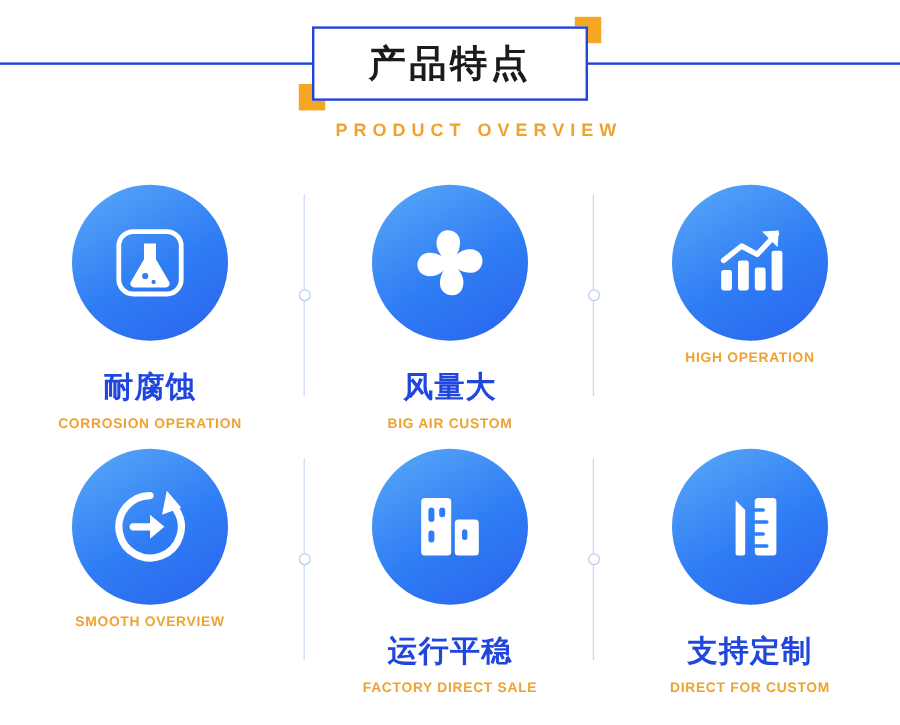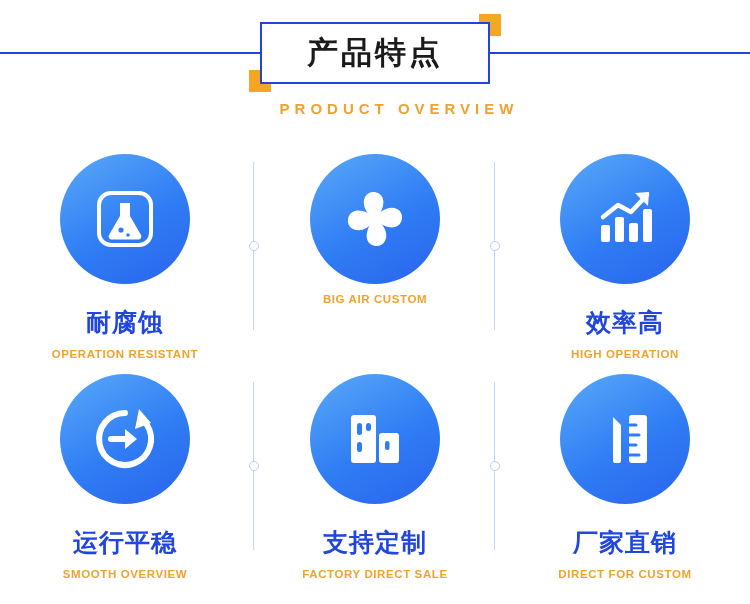--- a/index.html
+++ b/index.html
@@ -177,111 +177,110 @@
       <span>
         <svg width="72" height="72" viewBox="0 0 72 72">
           <rect x="10" y="10" width="52" height="52" rx="12" fill="none" stroke="#ffffff" stroke-width="4"></rect>
           <path d="M31 20 h10 v13 l11 19 a3 3 0 0 1 -2.6 4.5 H22.6 A3 3 0 0 1 20 52 l11 -19 z" fill="#ffffff"></path>
           <circle cx="32" cy="47" r="2.6" fill="#2f7df4"></circle>
           <circle cx="39" cy="52" r="1.8" fill="#2f7df4"></circle>
         </svg>
       </span>
     </div>
     <div class="label-cn">耐腐蚀</div>
-    <div class="label-en">OPERATION RESISTANT</div>
+    <div class="label-en">CORROSION OPERATION</div>
   </div>
 
   <div class="cell">
     <div class="circle">
       <span>
         <svg width="76" height="76" viewBox="0 0 76 76">
           <g fill="#ffffff">
             <path d="M38 38 C30 34 24 24 28 16 c4 -8 16 -6 18 2 c1.6 6.4 -2 15 -8 20 z"></path>
             <path d="M38 38 C42 30 52 24 60 28 c8 4 6 16 -2 18 c-6.4 1.6 -15 -2 -20 -8 z"></path>
             <path d="M38 38 C46 42 52 52 48 60 c-4 8 -16 6 -18 -2 c-1.6 -6.4 2 -15 8 -20 z"></path>
             <path d="M38 38 C34 46 24 52 16 48 c-8 -4 -6 -16 2 -18 c6.4 -1.6 15 2 20 8 z"></path>
             <circle cx="38" cy="38" r="6.5"></circle>
           </g>
         </svg>
       </span>
     </div>
+    <div class="label-cn">风量大</div>
     <div class="label-en">BIG AIR CUSTOM</div>
   </div>
 
   <div class="cell">
     <div class="circle">
       <span>
         <svg width="76" height="76" viewBox="0 0 76 76">
           <g fill="#ffffff">
             <rect x="14" y="44" width="9" height="17" rx="2"></rect>
             <rect x="28" y="36" width="9" height="25" rx="2"></rect>
             <rect x="42" y="42" width="9" height="19" rx="2"></rect>
             <rect x="56" y="28" width="9" height="33" rx="2"></rect>
             <path d="M16 36 L31 24 L44 31 L60 14" fill="none" stroke="#ffffff" stroke-width="4.5" stroke-linecap="round" stroke-linejoin="round"></path>
             <path d="M48 12 L62 11 L61 25 z"></path>
           </g>
         </svg>
       </span>
     </div>
-    <div class="label-cn">效率高</div>
     <div class="label-en">HIGH OPERATION</div>
   </div>
 
   <div class="cell">
     <div class="circle">
       <span>
         <svg width="76" height="76" viewBox="0 0 76 76">
           <path d="M38 12 a26 26 0 1 0 22 12" fill="none" stroke="#ffffff" stroke-width="6" stroke-linecap="round"></path>
           <path d="M52 8 L64 22 L48 28 z" fill="#ffffff"></path>
           <path d="M24 38 h20" stroke="#ffffff" stroke-width="6" stroke-linecap="round" fill="none"></path>
           <path d="M38 28 L50 38 L38 48 z" fill="#ffffff"></path>
         </svg>
       </span>
     </div>
-    <div class="label-cn">运行平稳</div>
     <div class="label-en">SMOOTH OVERVIEW</div>
   </div>
 
   <div class="cell">
     <div class="circle">
       <span>
         <svg width="76" height="76" viewBox="0 0 76 76">
           <g fill="#ffffff">
             <rect x="14" y="14" width="25" height="48" rx="3"></rect>
             <rect x="42" y="32" width="20" height="30" rx="3"></rect>
           </g>
           <rect x="20" y="22" width="5" height="12" rx="2.5" fill="#2f7df4"></rect>
           <rect x="29" y="22" width="5" height="8" rx="2.5" fill="#2f7df4"></rect>
           <rect x="20" y="41" width="5" height="10" rx="2.5" fill="#2f7df4"></rect>
           <rect x="48" y="40" width="4.5" height="9" rx="2.2" fill="#2f7df4"></rect>
         </svg>
       </span>
     </div>
-    <div class="label-cn">支持定制</div>
+    <div class="label-cn">运行平稳</div>
     <div class="label-en">FACTORY DIRECT SALE</div>
   </div>
 
   <div class="cell">
     <div class="circle">
       <span>
         <svg width="76" height="76" viewBox="0 0 76 76">
           <g fill="#ffffff">
             <path d="M26 16 L34 24 L34 60 a2 2 0 0 1 -2 2 H28 a2 2 0 0 1 -2 -2 z"></path>
             <rect x="42" y="14" width="18" height="48" rx="3"></rect>
           </g>
           <g stroke="#2f7df4" stroke-width="3" stroke-linecap="round">
             <path d="M42 24 h7"></path>
             <path d="M42 34 h10"></path>
             <path d="M42 44 h7"></path>
             <path d="M42 54 h10"></path>
           </g>
         </svg>
       </span>
     </div>
-    <div class="label-cn">厂家直销</div>
+    <div class="label-cn">支持定制</div>
     <div class="label-en">DIRECT FOR CUSTOM</div>
   </div>
 
   <div class="sep sep-1" style="top:22px;bottom:250px">
       <div class="dot"></div>
     </div>
   <div class="sep sep-2" style="top:22px;bottom:250px">
       <div class="dot"></div>
     </div>
   <div class="sep sep-3" style="top:242px;bottom:30px">

